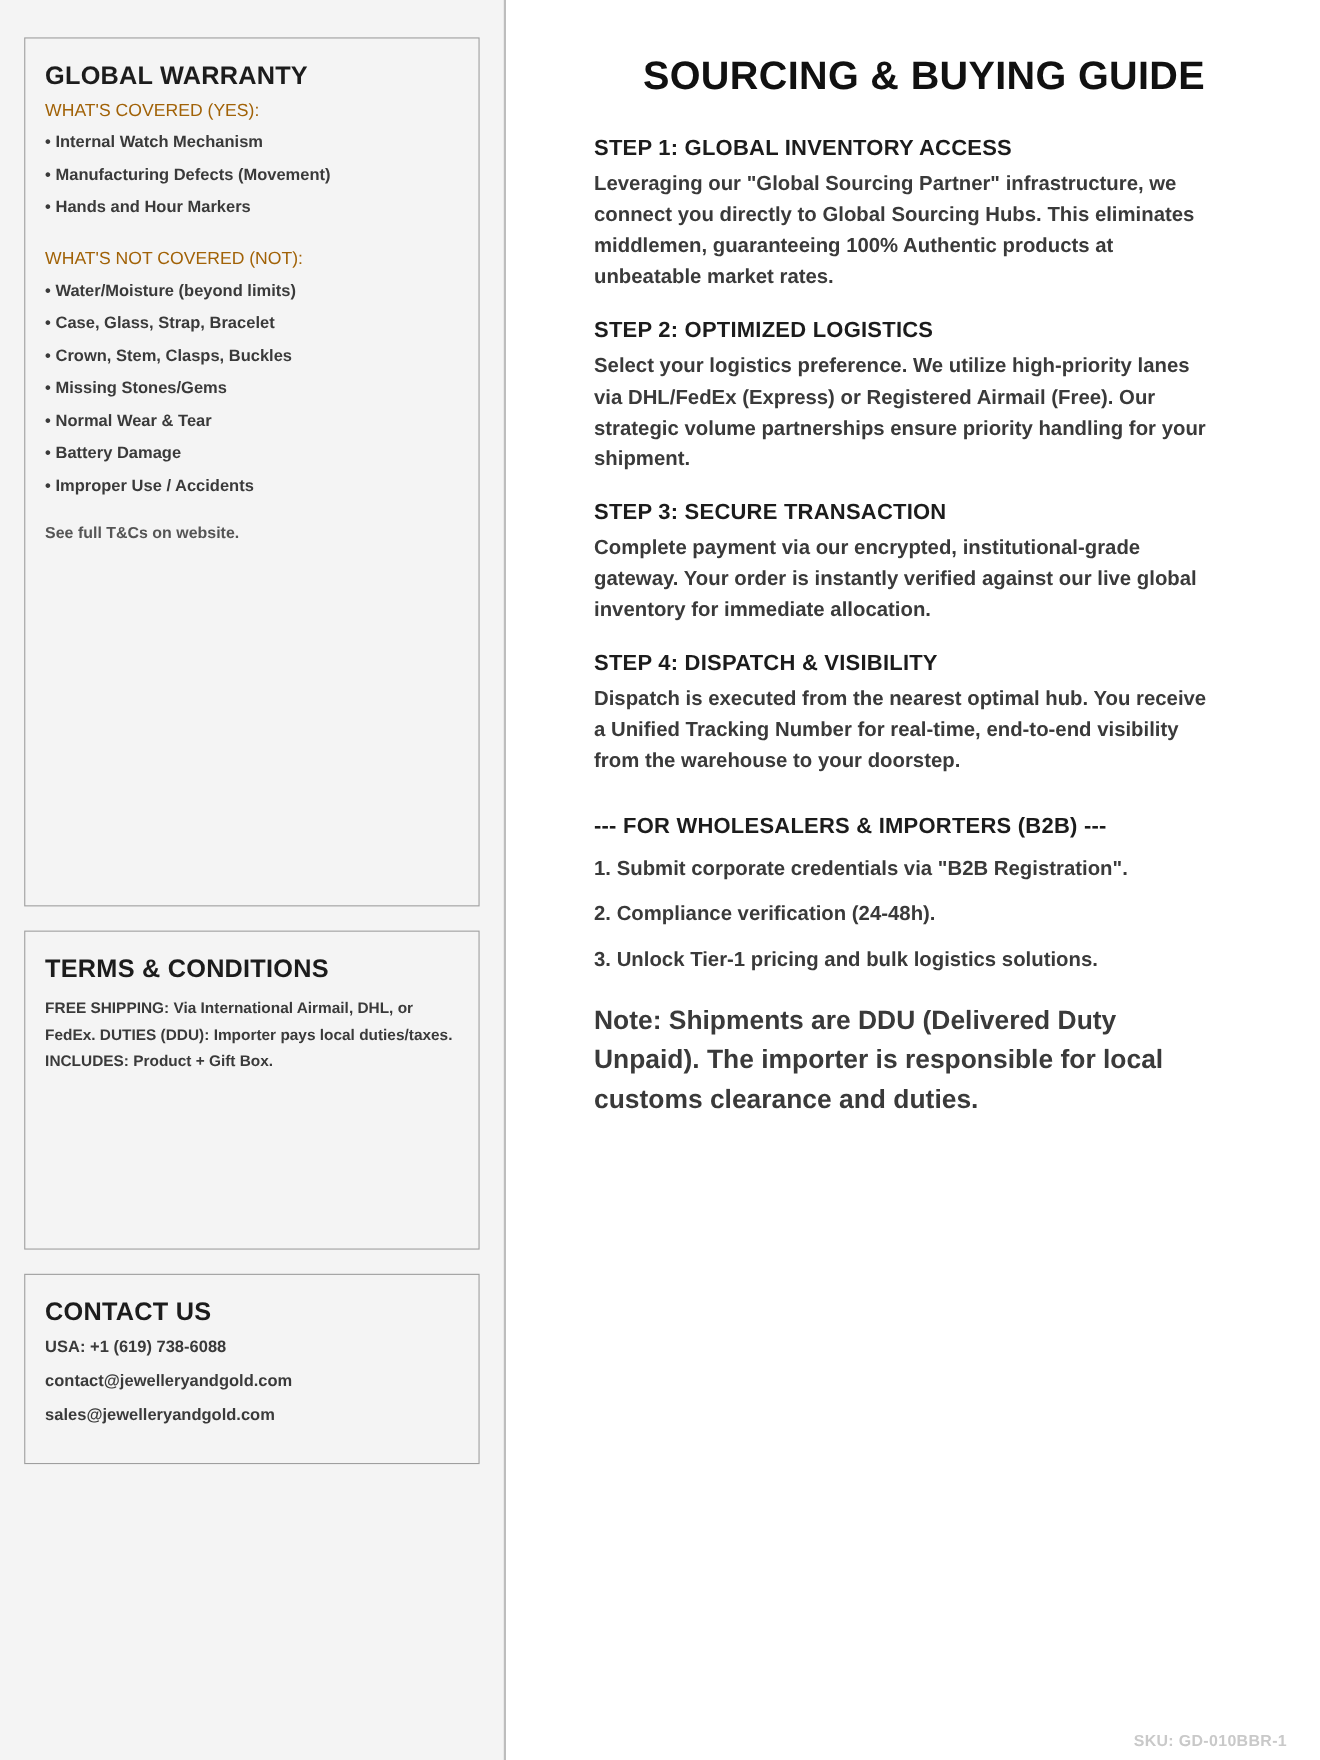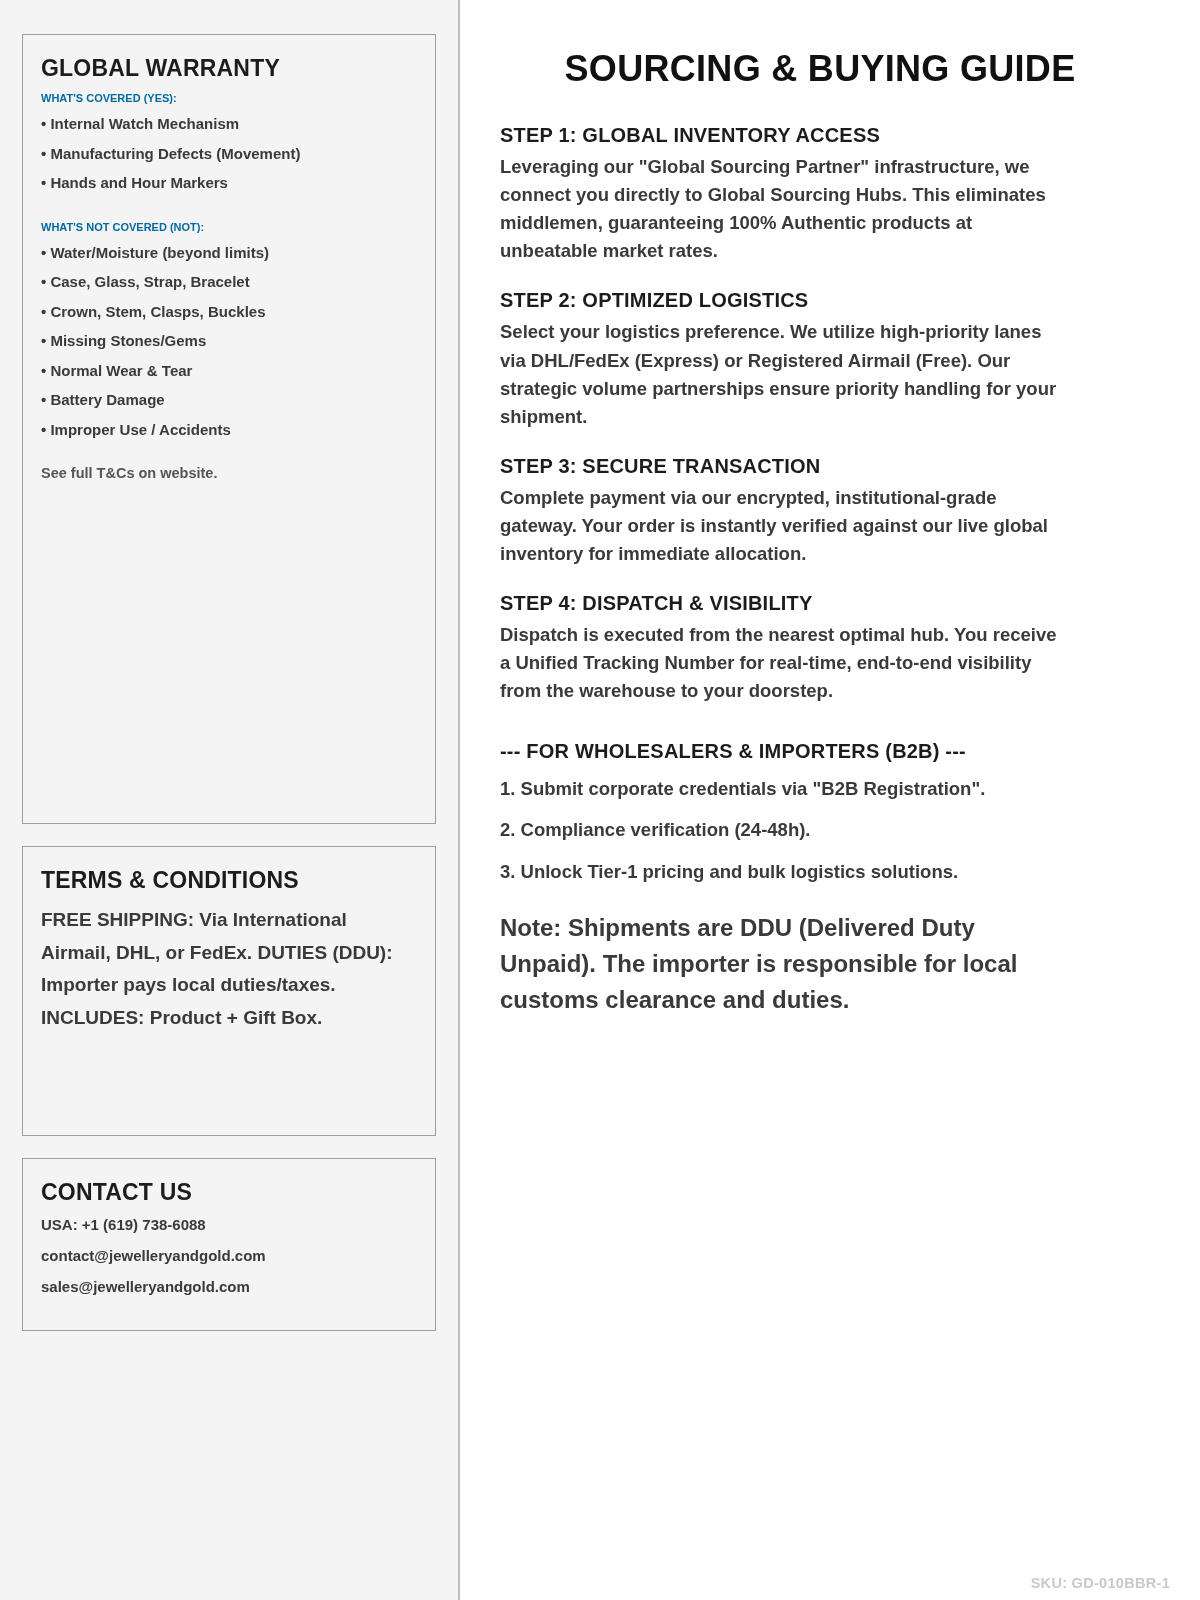--- a/index.html
+++ b/index.html
@@ -1,15 +1,15 @@
 <!DOCTYPE html>
 <html><head>
 <meta charset="utf-8">
 <style>
-  * { box-sizing: border-box; }
+  * { box-sizing: border-box; gap: 40px; }
   html, body {
     margin: 0;
     padding: 0;
     width: 1200px;
     height: 1600px;
     background: #ffffff;
     font-family: "Liberation Sans", sans-serif;
     color: #2b2b2b;
   }
   .page {
@@ -43,44 +43,44 @@
 
   .panel-title {
     font-size: 23px;
     font-weight: 700;
     letter-spacing: 0.2px;
     color: #1c1c1c;
     margin: 0 0 10px 0;
   }
 
   .sub-head {
-    font-size: 11px;
-    font-weight: 700;
-    color: #0369a1;
+    font-size: 16px;
+    font-weight: 400;
+    color: #a16207;
     margin: 0 0 10px 0;
   }
   .sub-head.second { margin-top: 28px; }
 
   .bullet {
     font-size: 15px;
     font-weight: 600;
     color: #3a3a3a;
     margin: 0 0 10px 0;
     line-height: 1.3;
   }
 
   .note-small {
     font-size: 14.5px;
     font-weight: 600;
     color: #555;
     margin-top: 26px;
   }
 
   .terms-body {
-    font-size: 19px;
+    font-size: 14px;
     font-weight: 600;
     color: #3a3a3a;
     line-height: 1.72;
     margin: 0;
   }
 
   .contact-line {
     font-size: 15px;
     font-weight: 700;
     color: #3a3a3a;

